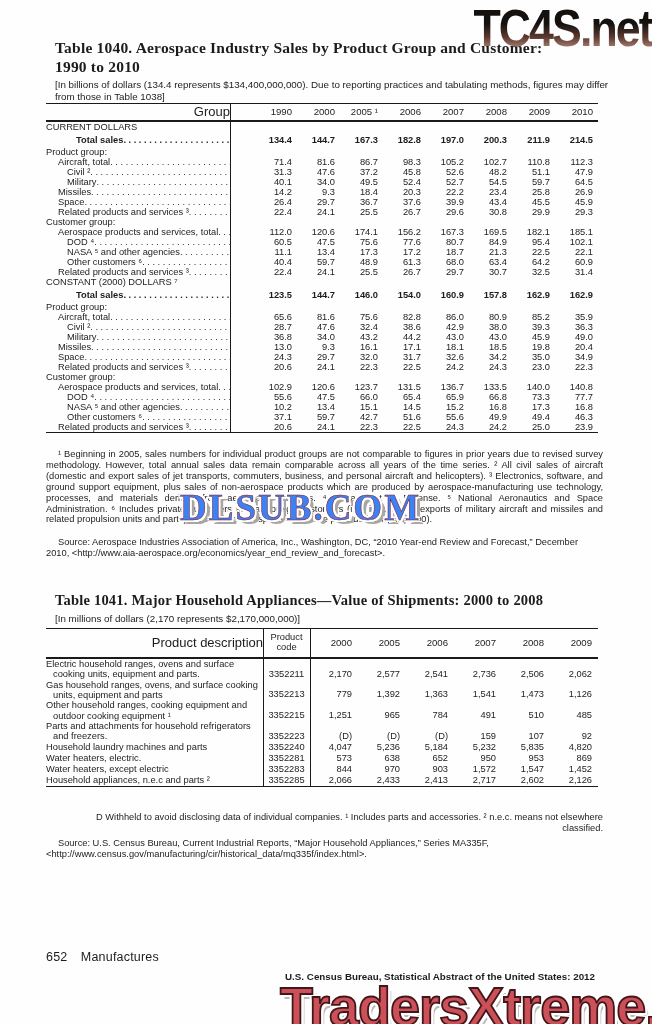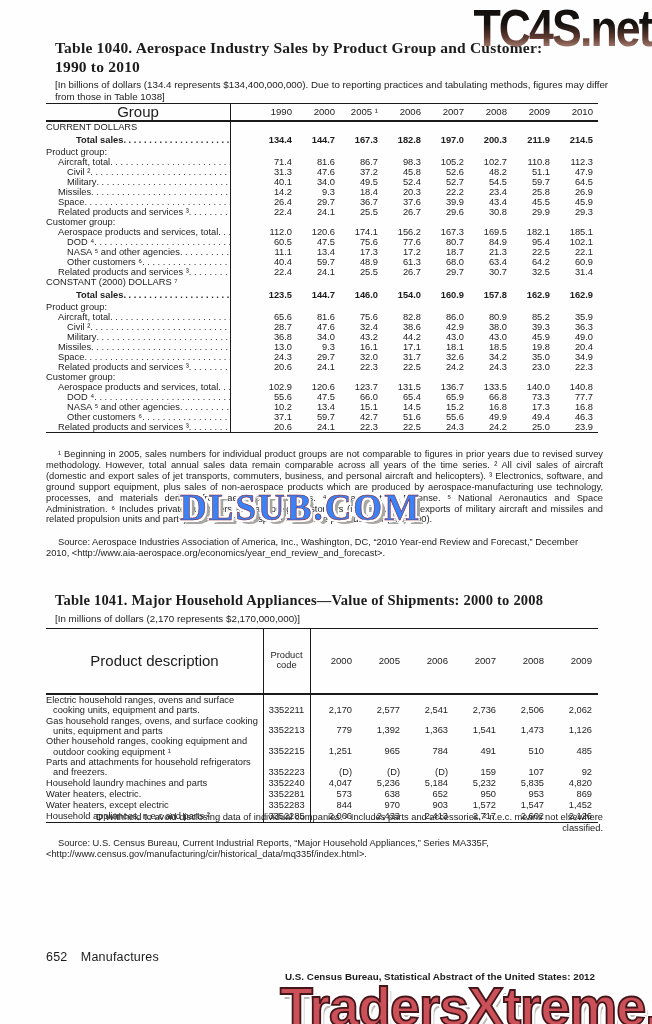--- a/index.html
+++ b/index.html
@@ -17,22 +17,22 @@
   }
   .bracket-note{font-size:9.8px;line-height:11.5px;color:#222;}
 
   
   table{border-collapse:collapse;table-layout:fixed;width:552px;
         border-top:1px solid #1a1a1a;border-bottom:1px solid #1a1a1a;}
   thead tr{border-bottom:2px solid #1a1a1a;}
   td{padding:0;font-size:9.3px;line-height:10px;vertical-align:bottom;}
   .yh,.yh2{text-align:right;padding-right:5px;font-size:9.6px;vertical-align:middle;}
   .yh2{padding-right:6px;}
-  .stubh{text-align:center;font-size:15px;vertical-align:middle;}
-  .codeh{text-align:center;font-size:9.3px;line-height:9.8px;vertical-align:middle;padding:20px 3px;}
+  .stubh{text-align:right;font-size:13px;vertical-align:middle;}
+  .codeh{text-align:center;font-size:9.3px;line-height:9.8px;vertical-align:middle;padding:2px 3px;}
   #t1040 thead td{height:16px;}
   #t1041 thead td{height:24px;}
 
   .val,.val2{text-align:right;padding-right:5px;}
   .val2{padding-right:6px;padding-bottom:1px;}
   .codec{text-align:center;padding-bottom:1px;}
   .total td{padding-top:3px;padding-bottom:2px;font-weight:bold;}
 
   .lw{display:flex;overflow:hidden;}
   .lt{white-space:nowrap;}

